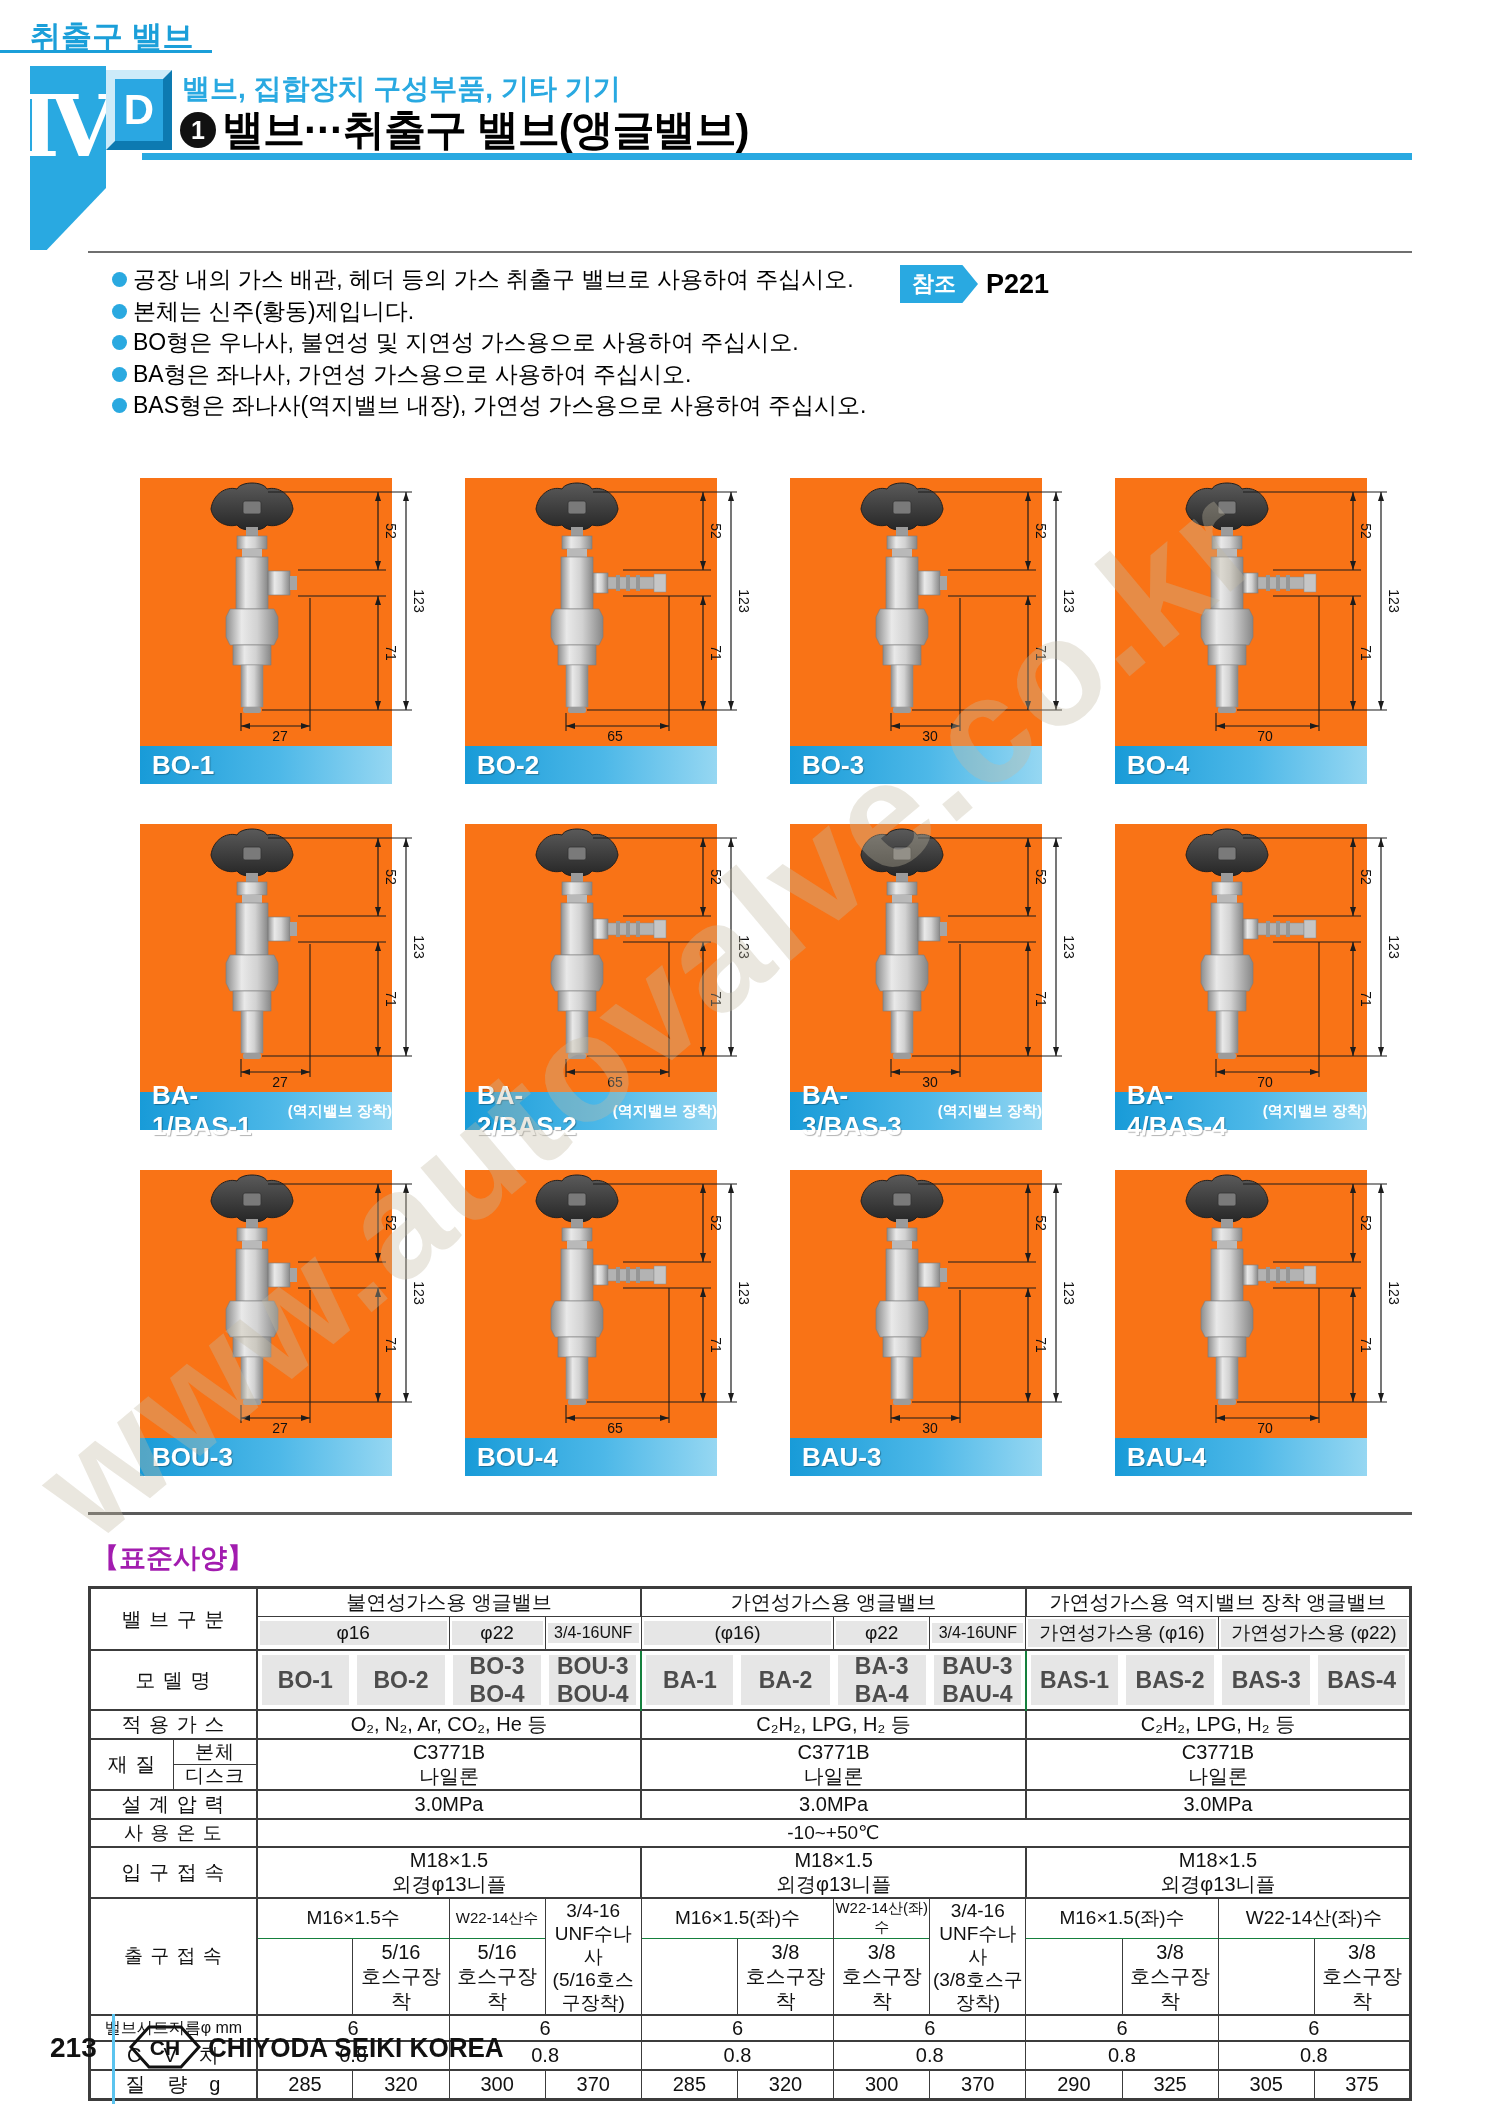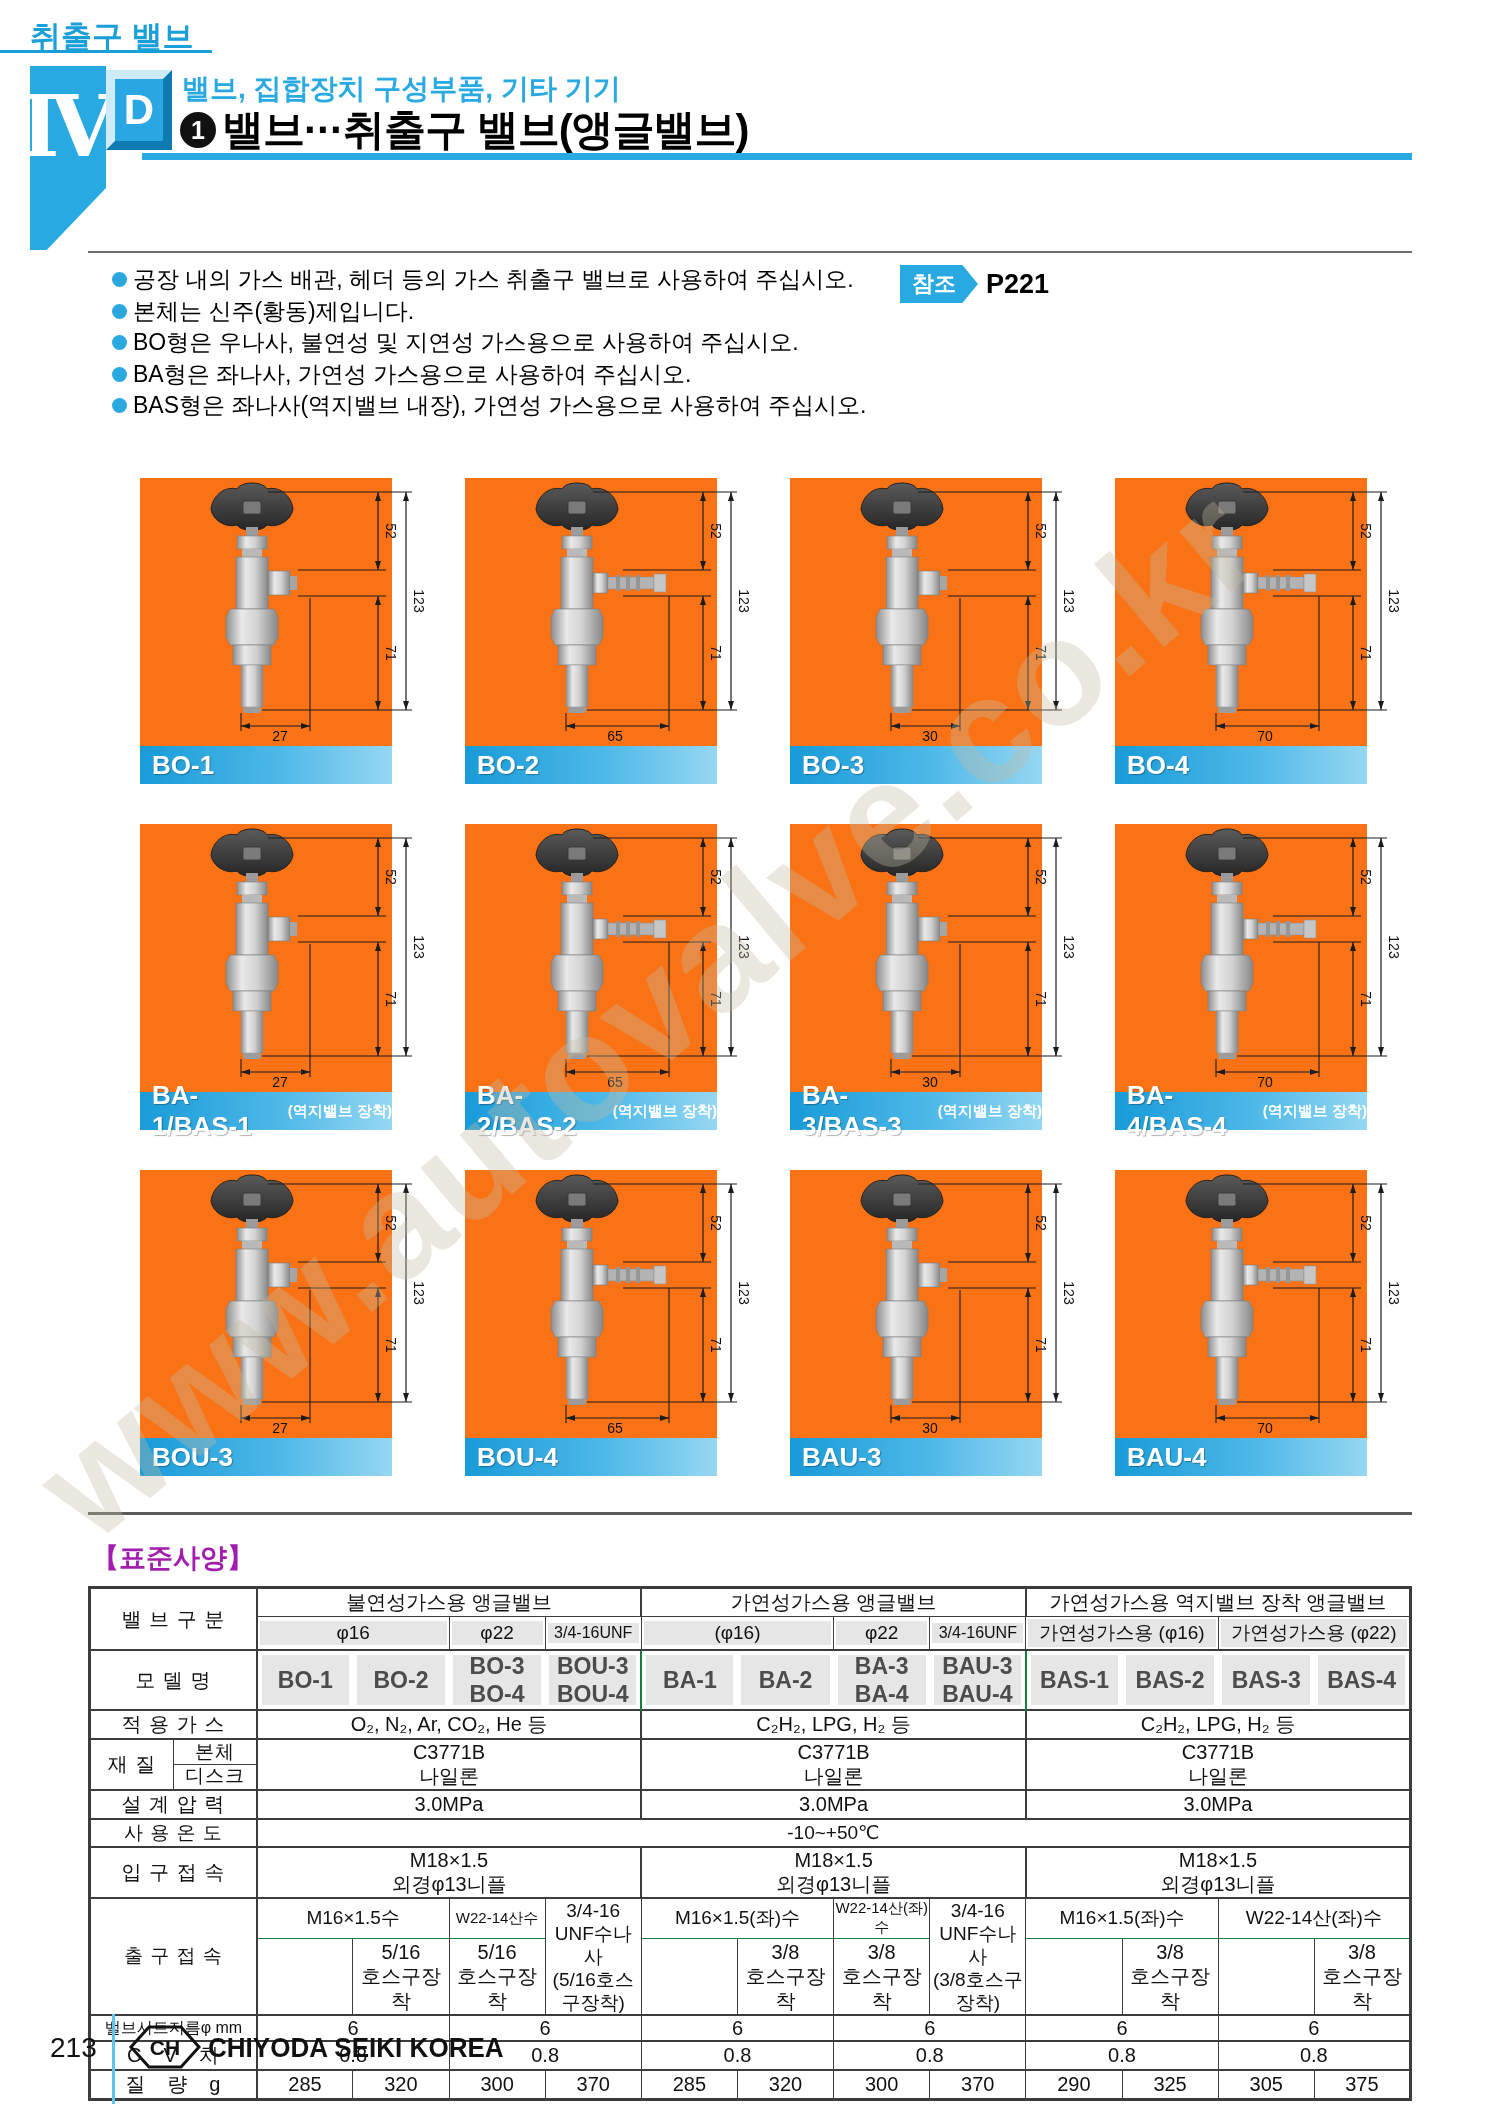--- a/index.html
+++ b/index.html
@@ -68,21 +68,21 @@
   .ob{font-size:17px;}
   .v2{border-left:1px solid #3c3c3c;}
   .lbl.small{font-size:16px;letter-spacing:0;}
   .r-div td{height:27px;} .r-size td{height:27px;} .r-model td{height:58px;}
   .r-gas td{height:27px;} .r-mat td{height:48px;} .r-press td{height:26px;}
   .r-temp td{height:24px;font-size:19px;} .r-inlet td{height:40px;}
   .r-out1 td{height:28px;font-size:19px;} .r-out2 td{height:46px;}
   .r-seat td{height:24px;} .r-cv td{height:24px;} .r-mass td{height:26px;}
 
   
-  .foot-num{position:absolute;left:50px;top:2032px;font-size:28px;font-weight:400;color:#111;}
+  .foot-num{position:absolute;left:50px;top:2032px;font-size:28px;font-weight:700;color:#111;}
   .foot-line{position:absolute;left:112px;top:2014px;width:3px;height:90px;background:#5bc4ef;}
   .foot-logo{position:absolute;left:128px;top:2024px;}
   .foot-company{position:absolute;left:208px;top:2032px;font-size:28px;font-weight:800;color:#111;transform:scaleX(.93);transform-origin:left;}
 </style>
 </head>
 <body>
 
 <div class="page">
 
   <svg width="0" height="0" style="position:absolute">

